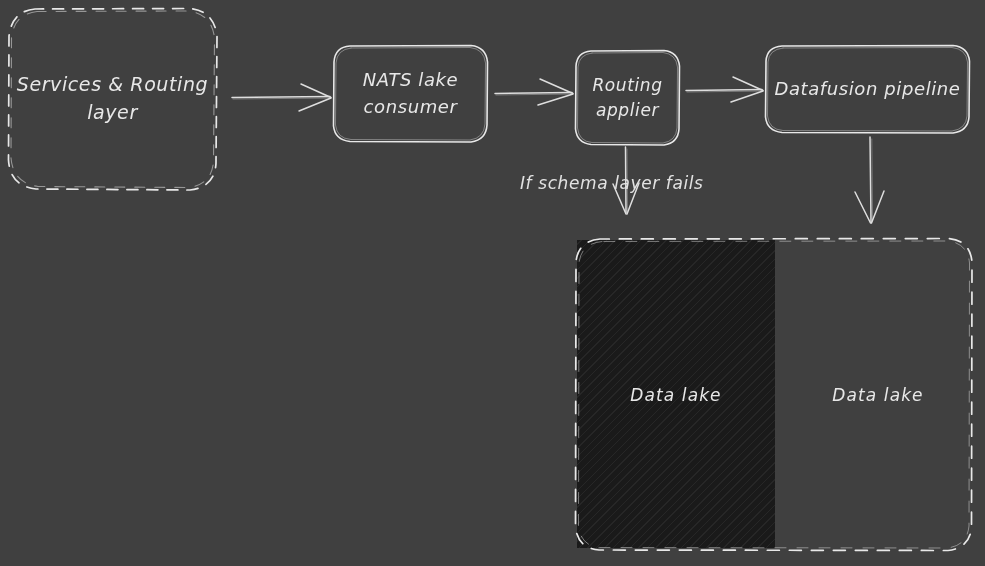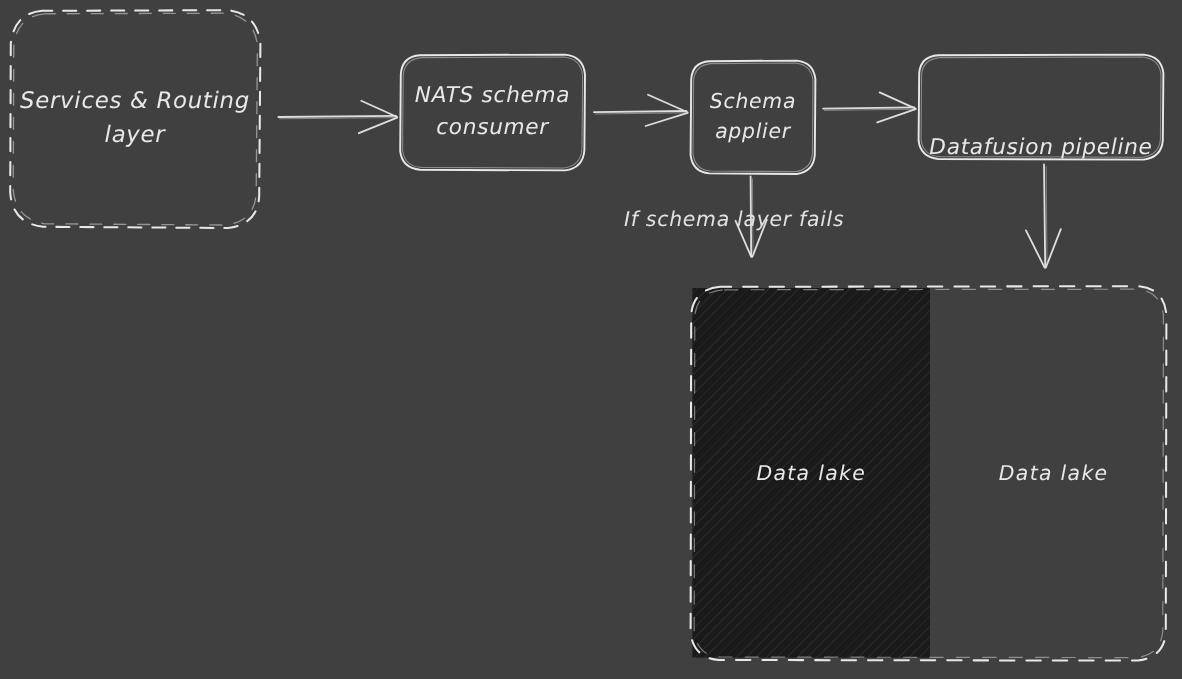--- a/index.html
+++ b/index.html
@@ -143,30 +143,30 @@
       <path d="M 884 191 L 871.5 223" fill="none" stroke="#dedede" stroke-width="1.5" stroke-linecap="round"></path>
     </g>
   </svg>
 
   <div class="node" style="left:8px; top:8px; width:209px; height:182px;">
     <span class="node-label" style="font-size:19px;">Services &amp; Routing
 layer</span>
   </div>
 
   <div class="node" style="left:333px; top:45px; width:155px; height:97px;">
-    <span class="node-label" style="font-size:18px;">NATS schema
+    <span class="node-label" style="font-size:18px;">NATS lake
 consumer</span>
   </div>
 
   <div class="node" style="left:575px; top:50px; width:105px; height:95px;">
-    <span class="node-label" style="font-size:17px;">Schema
+    <span class="node-label" style="font-size:17px;">Routing
 applier</span>
   </div>
 
-  <div class="node" style="left:765px; top:45px; width:205px; height:88px;margin-top:34px;">
+  <div class="node" style="left:765px; top:45px; width:205px; height:88px;">
     <span class="node-label" style="font-size:18px;">Datafusion pipeline</span>
   </div>
 
   <div class="edge-label" style="left:520px; top:173px; font-size:17px;">If schema layer fails</div>
 
   <div class="region-label" style="left:676px; top:395px; font-size:17px;">Data lake</div>
 
   <div class="region-label" style="left:878px; top:395px; font-size:17px;">Data lake</div>
 
 </div>

